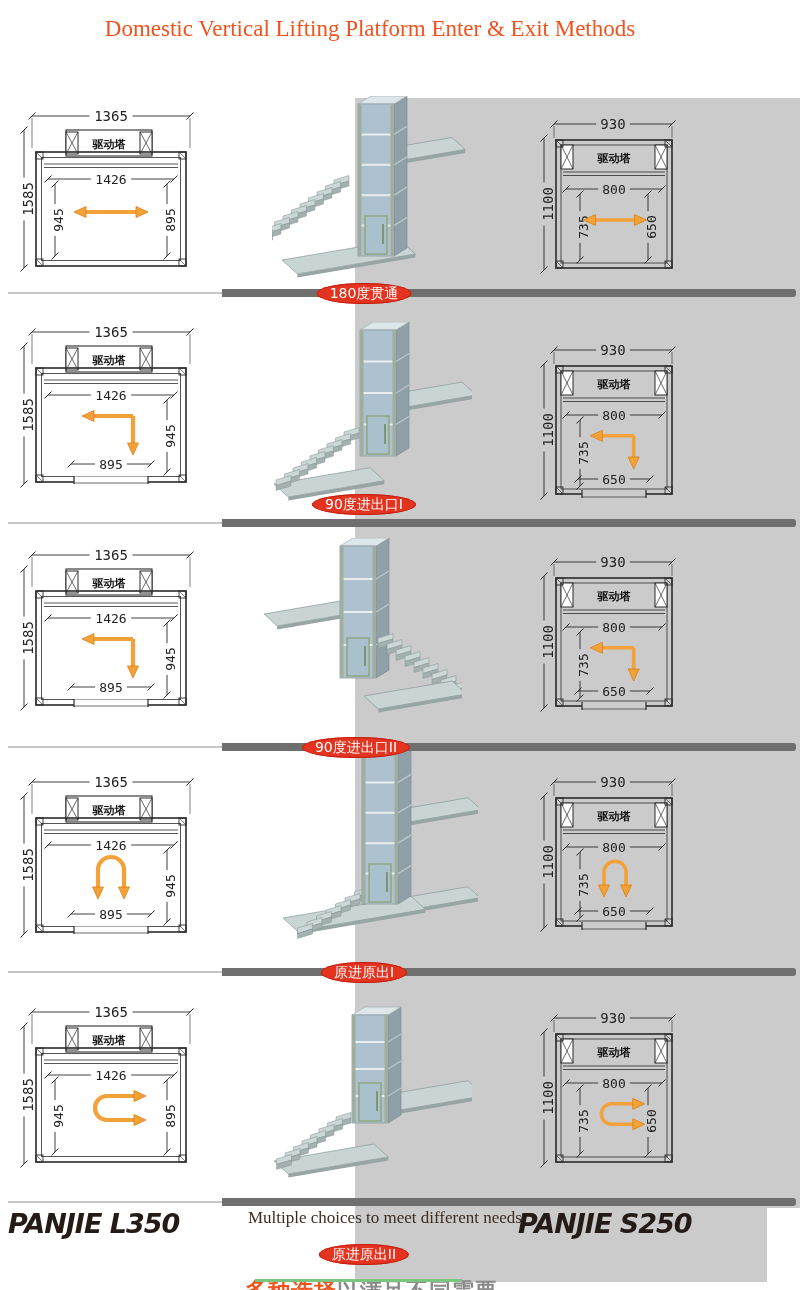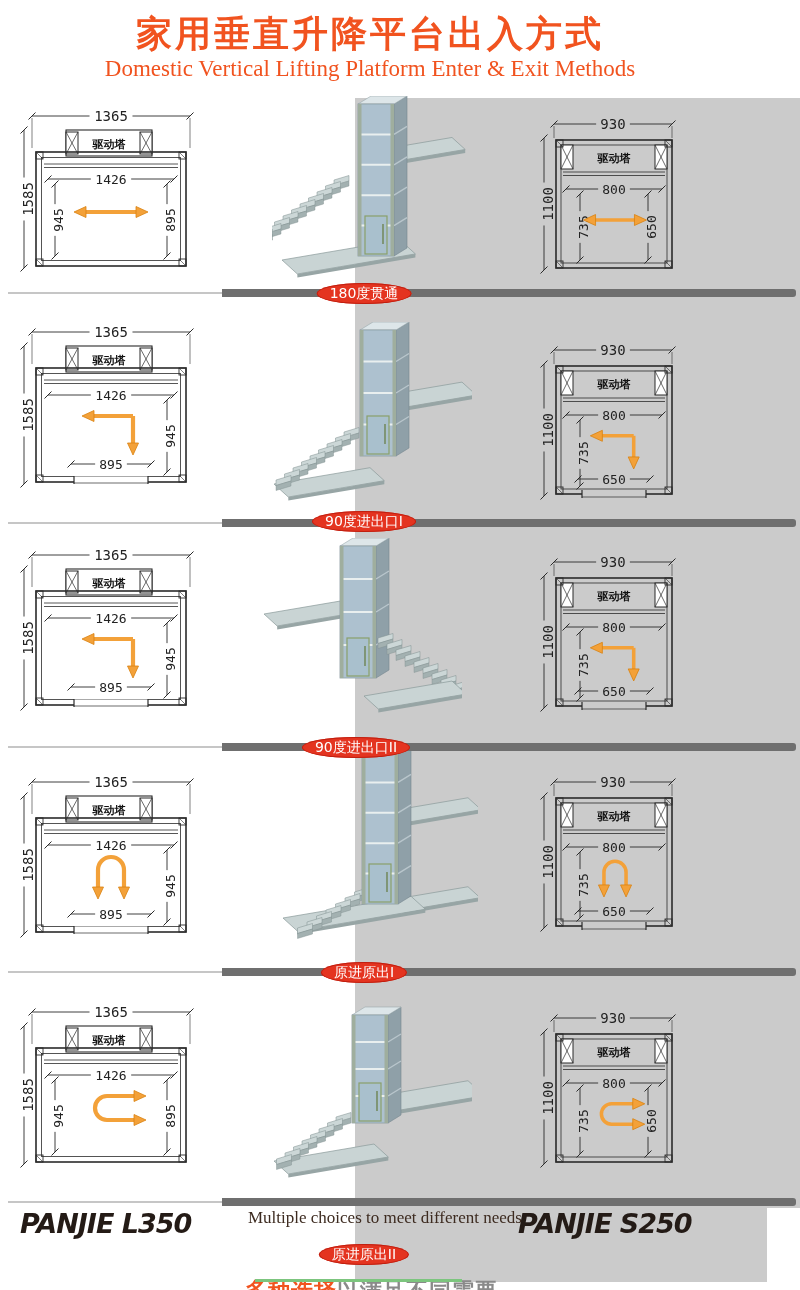--- a/index.html
+++ b/index.html
@@ -26,21 +26,20 @@
 </style>
 </head>
 <body>
 
 <div class="page">
 
   <div class="graybg" style="left:355px;top:98px;width:445px;height:1110px;"></div>
   <div class="graybg" style="left:355px;top:1208px;width:412px;height:74px;"></div>
 
   <div class="hdr">
-    <div class="t-zh">家用垂直升降平台出入方式</div>
     <div class="t-en">Domestic Vertical Lifting Platform Enter &amp; Exit Methods</div>
   </div>
 
   <div class="plan" id="planL0" style="left:16px;top:106px;"><svg width="182" height="176" viewBox="0 0 182 176" xmlns="http://www.w3.org/2000/svg">
         <line x1="16" y1="10" x2="73.52" y2="10" stroke="#2b2b2b" stroke-width="0.9"></line>
   <line x1="116.48" y1="10" x2="174" y2="10" stroke="#2b2b2b" stroke-width="0.9"></line>
   <line x1="12.5" y1="13.5" x2="19.5" y2="6.5" stroke="#2b2b2b" stroke-width="1"></line>
         <line x1="170.5" y1="13.5" x2="177.5" y2="6.5" stroke="#2b2b2b" stroke-width="1"></line>
   <text x="95" y="15.04" font-size="14" fill="#222" text-anchor="middle">1365</text>
         <line x1="16" y1="12" x2="16" y2="42" stroke="#2b2b2b" stroke-width="0.6"></line>
@@ -776,35 +775,35 @@
        <polygon points="108.75,97.8 96.75,92.3 96.75,103.3" fill="#f3a139" stroke="#d9820f" stroke-width="0.8"></polygon>
         <polygon points="108.75,118.2 96.75,112.7 96.75,123.7" fill="#f3a139" stroke="#d9820f" stroke-width="0.8"></polygon>
       </svg></div>
 
   <div class="sep-line" style="left:8px;top:292px;width:214px;"></div>
   <div class="sep-bar" style="left:222px;top:289px;width:574px;"></div>
   <div class="sep-pill" style="left:364px;top:283px;">180度贯通</div>
 
   <div class="sep-line" style="left:8px;top:522px;width:214px;"></div>
   <div class="sep-bar" style="left:222px;top:519px;width:574px;"></div>
-  <div class="sep-pill" style="left:364px;top:511px;">90度进出口I</div>
+  <div class="sep-pill" style="left:364px;top:494px;">90度进出口I</div>
 
   <div class="sep-line" style="left:8px;top:746px;width:214px;"></div>
   <div class="sep-bar" style="left:222px;top:743px;width:574px;"></div>
   <div class="sep-pill" style="left:356px;top:737px;">90度进出口II</div>
 
   <div class="sep-line" style="left:8px;top:971px;width:214px;"></div>
   <div class="sep-bar" style="left:222px;top:968px;width:574px;"></div>
   <div class="sep-pill" style="left:364px;top:962px;">原进原出I</div>
 
   <div class="sep-line" style="left:8px;top:1201px;width:214px;"></div>
   <div class="sep-bar" style="left:222px;top:1198px;width:574px;"></div>
   <div class="sep-pill" style="left:364px;top:1244px;">原进原出II</div>
 
-  <div class="model" style="left:20px;top:1208px;">PANJIE L350</div>
+  <div class="model" style="left:8px;top:1208px;">PANJIE L350</div>
   <div class="model" style="left:518px;top:1208px;">PANJIE S250</div>
   <div class="slogan-zh" style="left:245px;top:1276px;">
     <span class="hi">多种选择</span><span class="rest">以满足不同需要</span>
   </div>
   <div class="slogan-en" style="left:240px;top:1208px;margin-left:8px;">Multiple choices to meet different needs</div>
   <div class="green-line" style="left:255px;top:1279px;width:207px;"></div>
 
 </div>
 
 </body></html>

